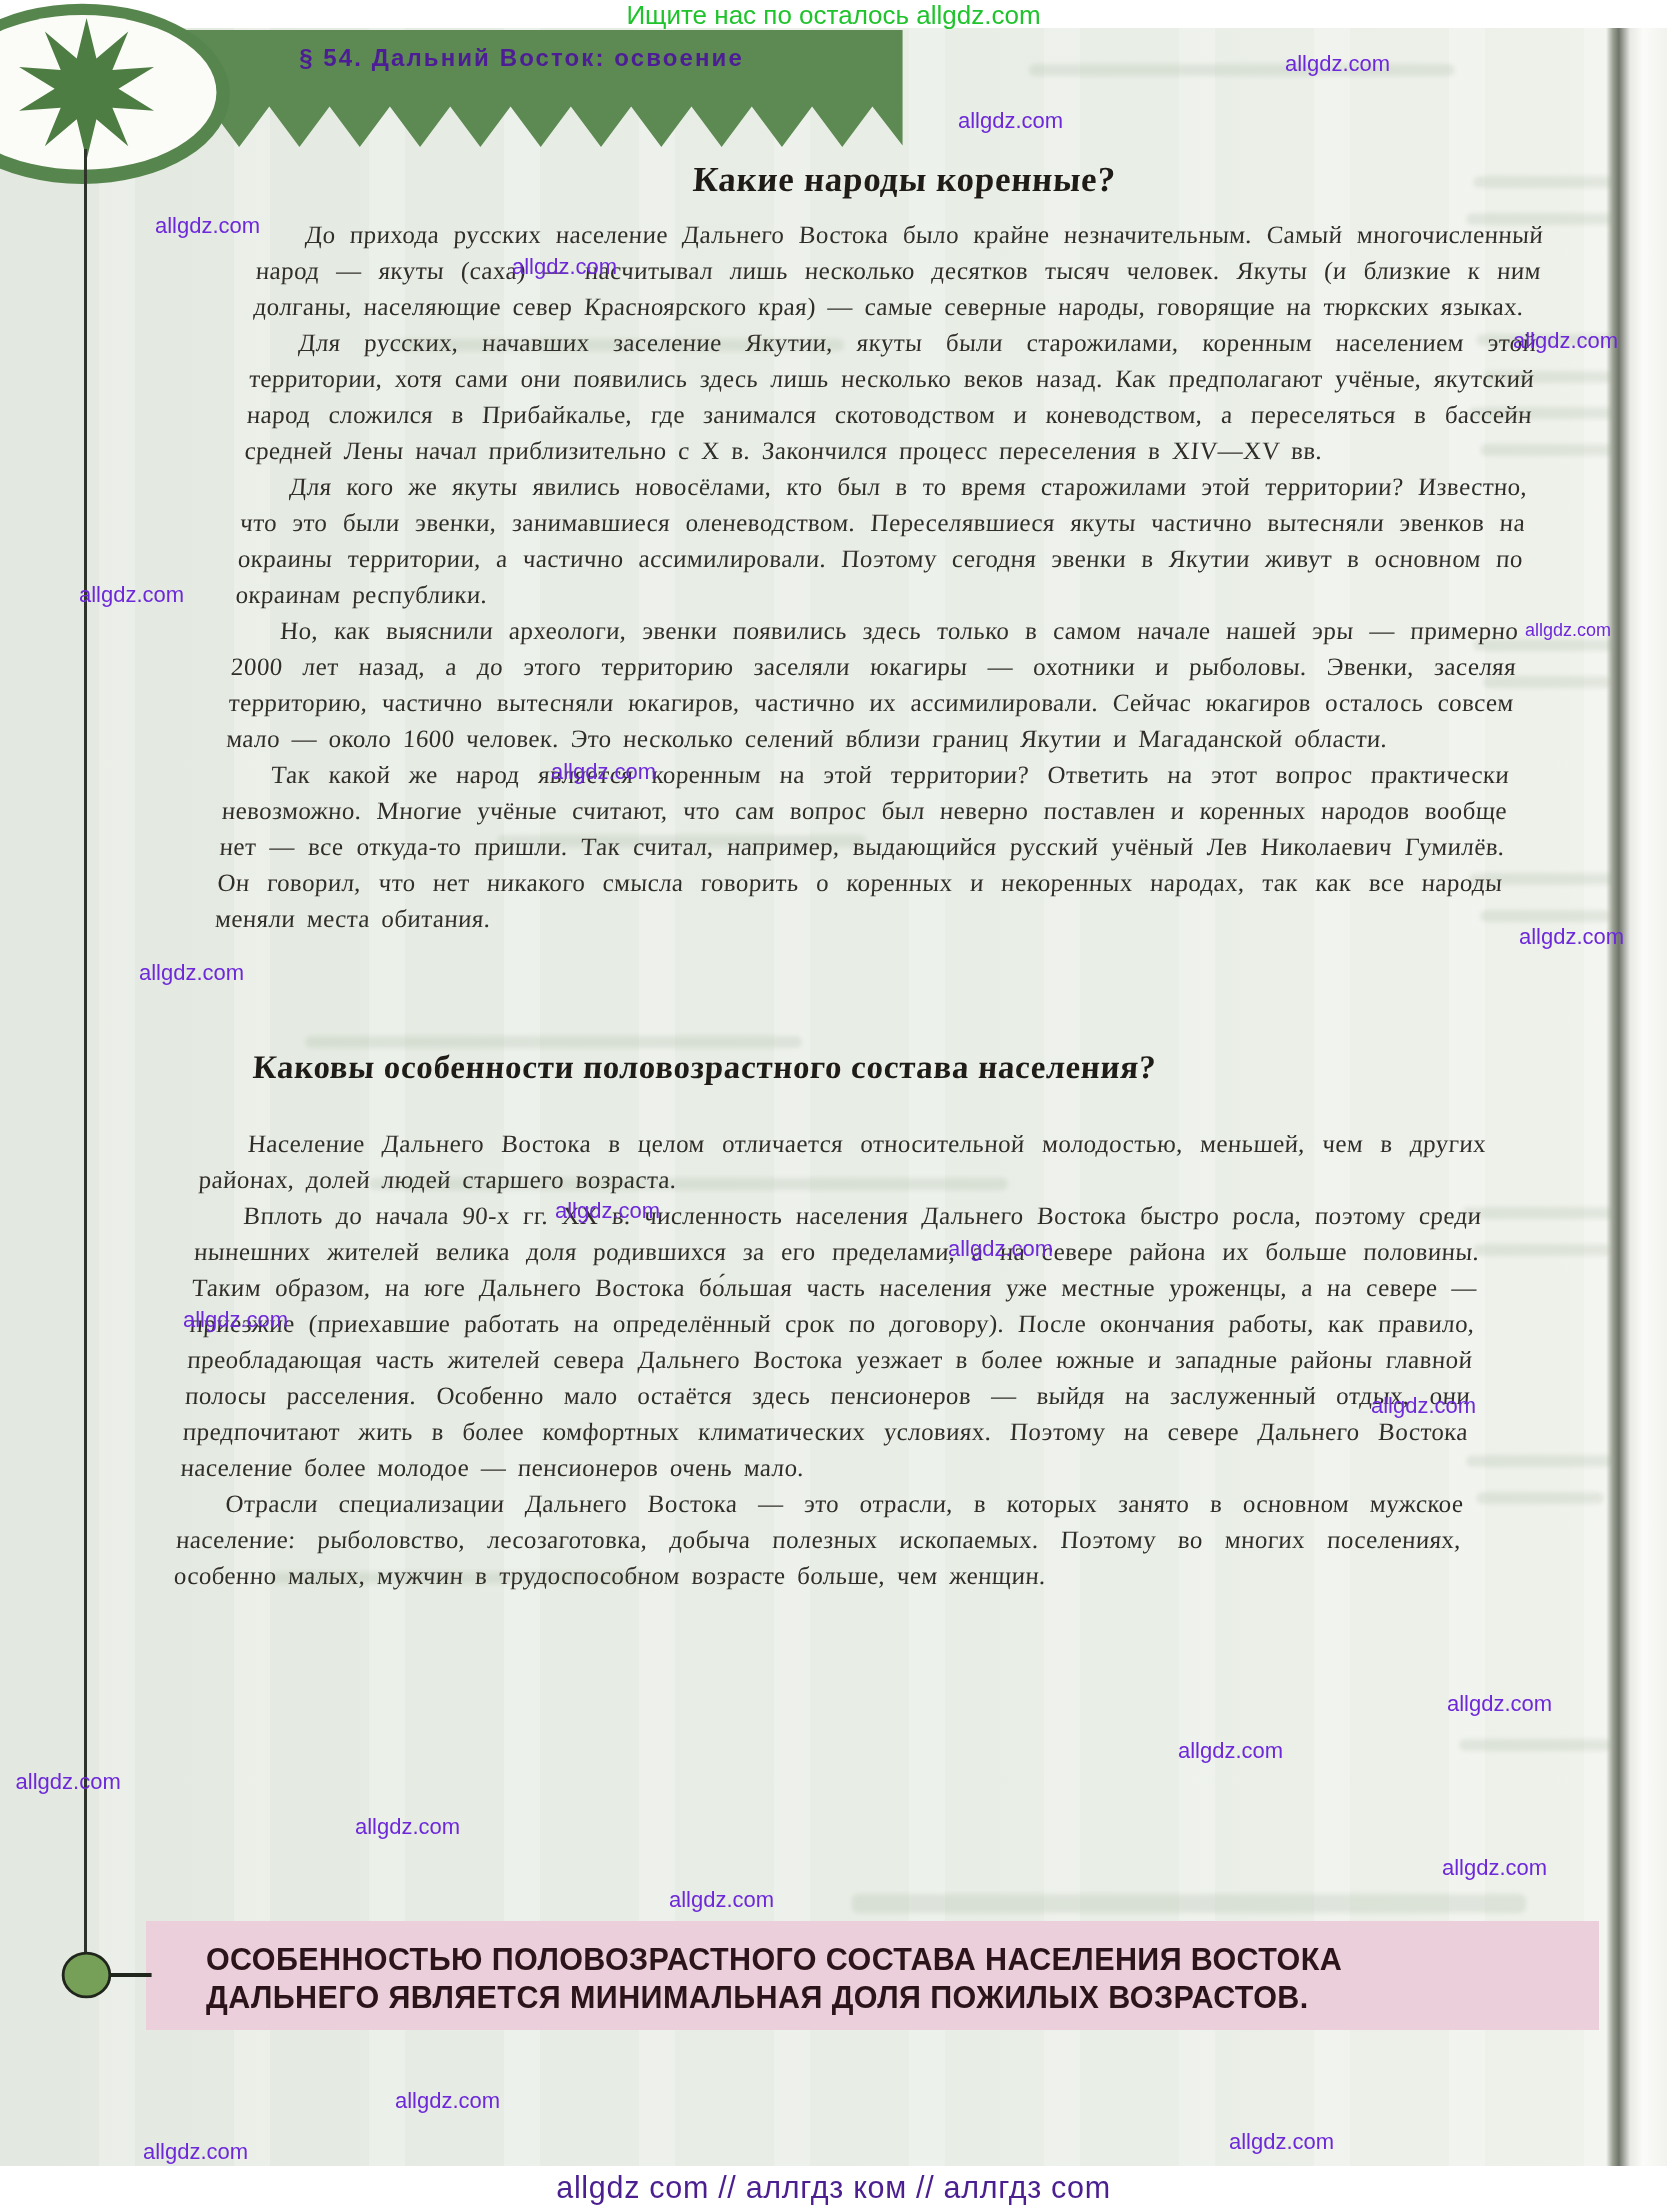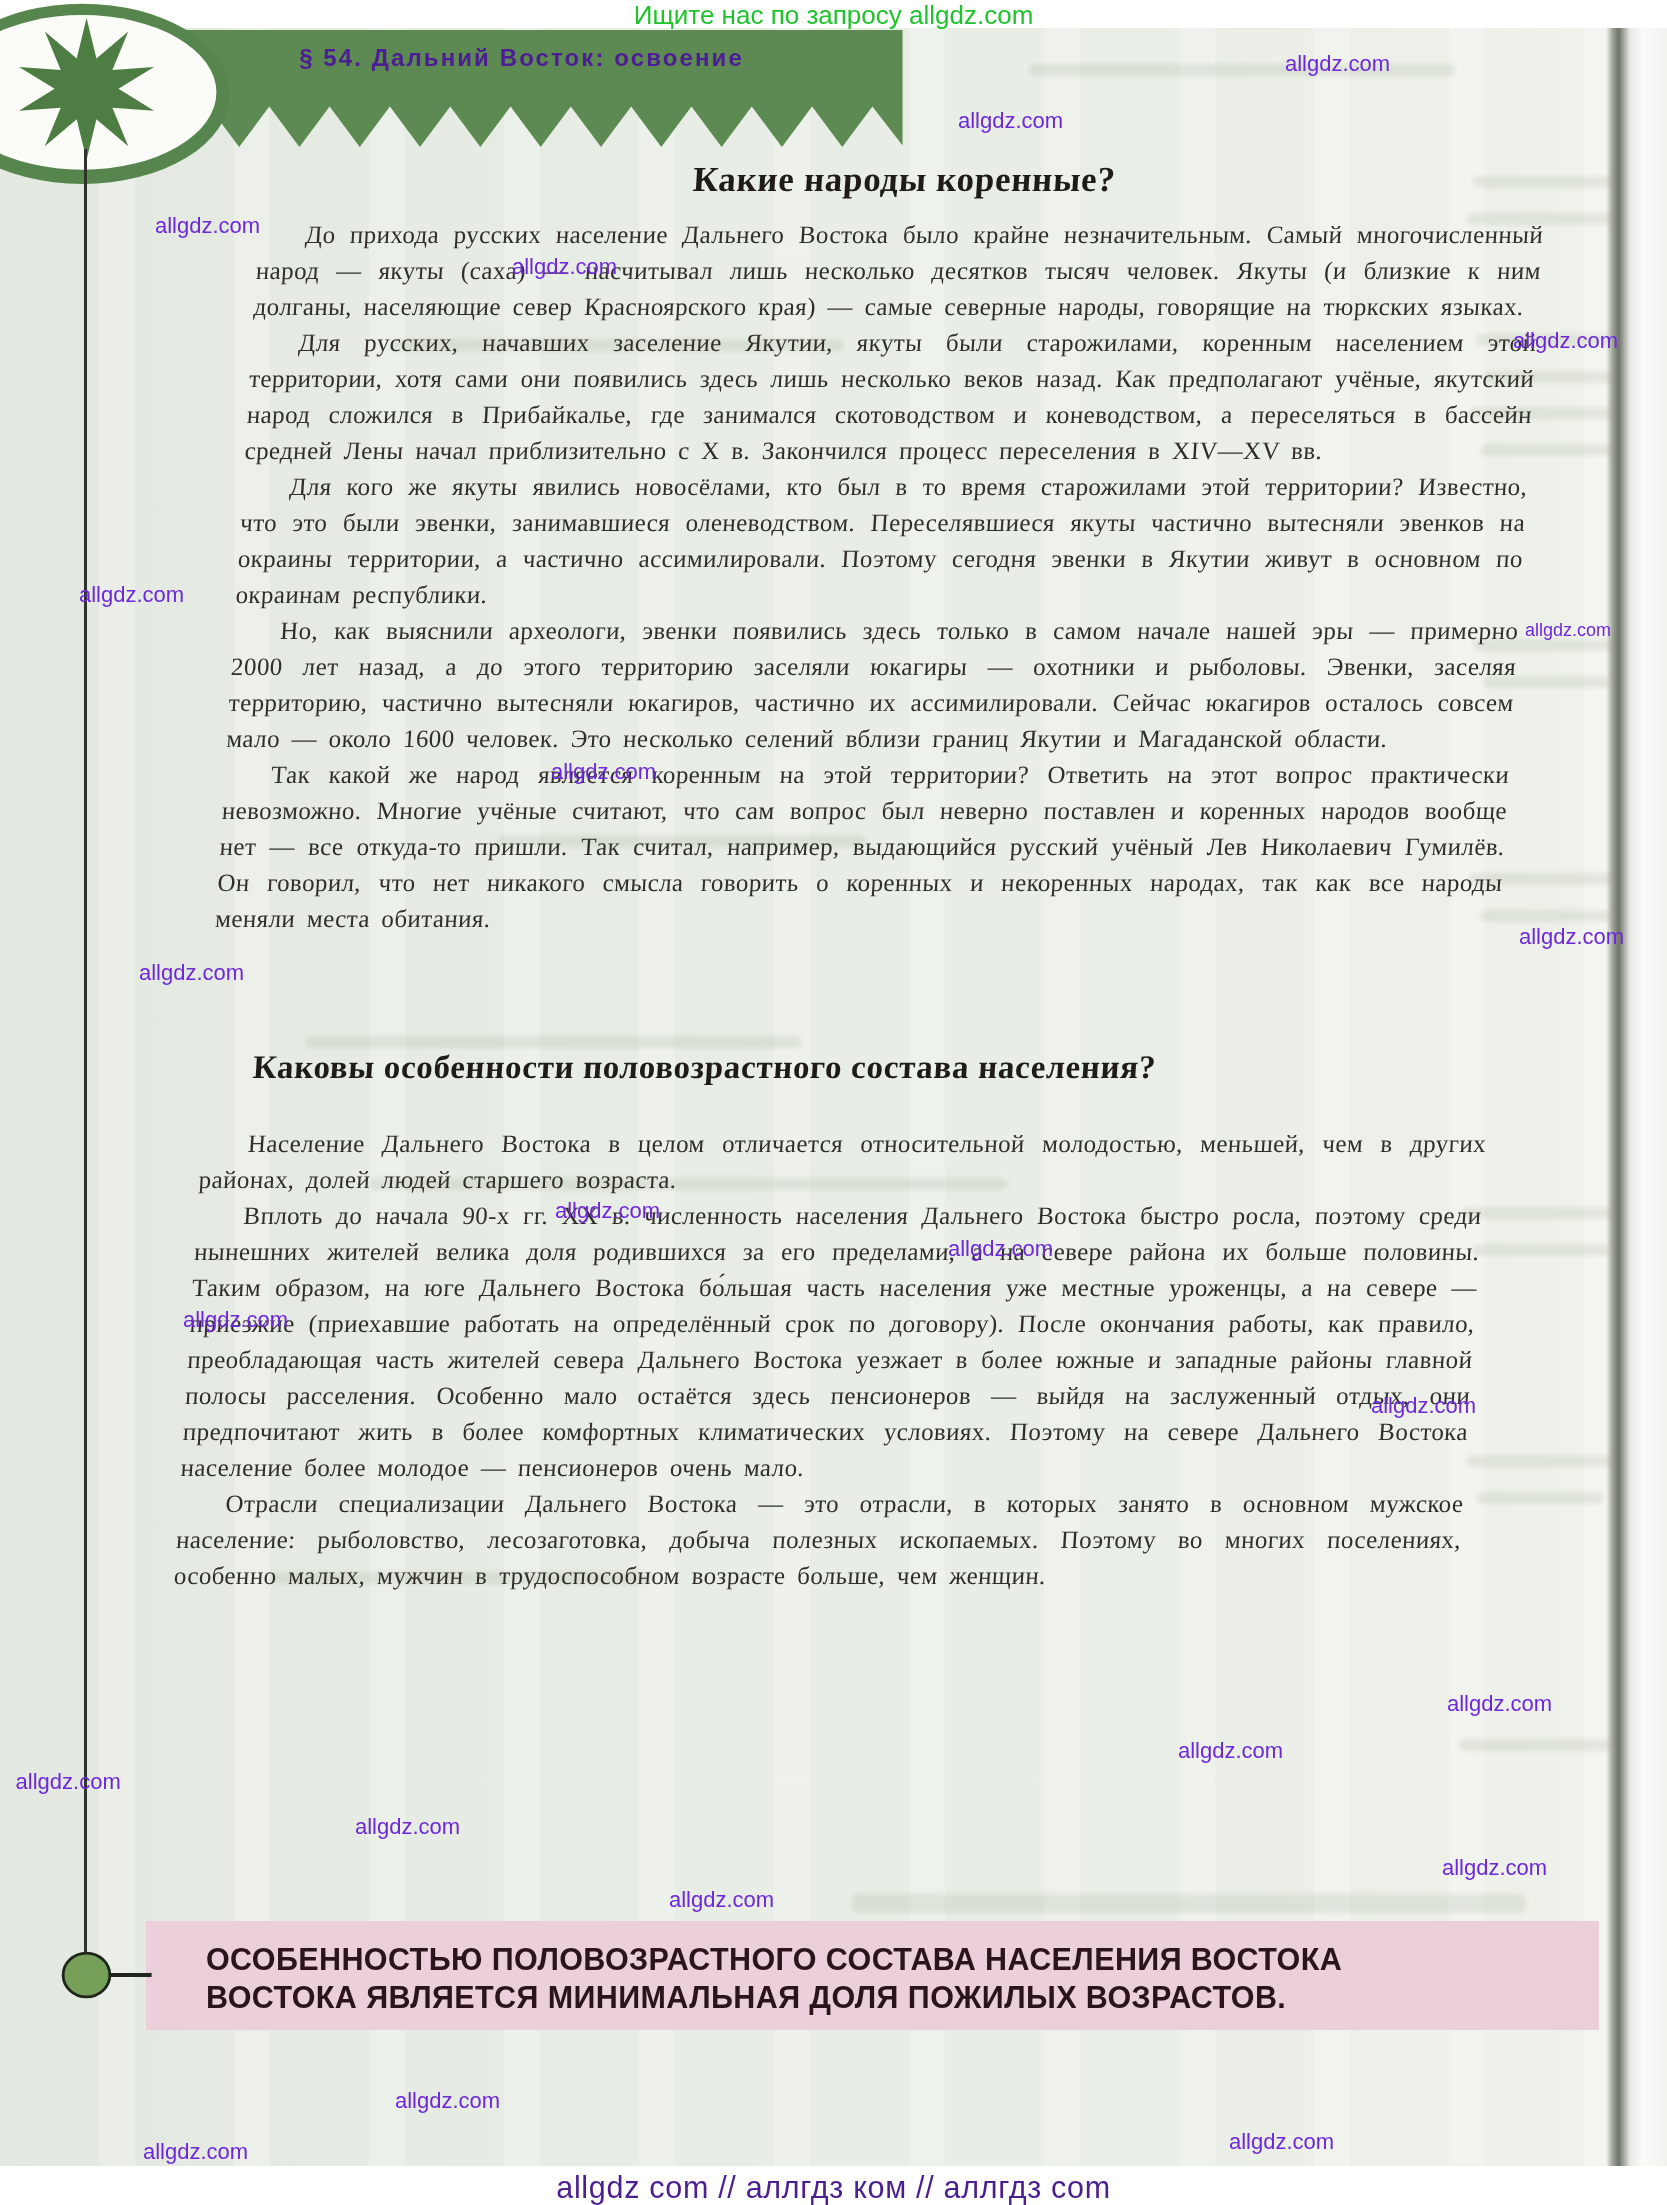--- a/index.html
+++ b/index.html
@@ -118,25 +118,25 @@
     <p>Но, как выяснили археологи, эвенки появились здесь только в самом начале нашей эры — примерно 2000 лет назад, а до этого территорию заселяли юкагиры — охотники и рыболовы. Эвенки, заселяя территорию, частично вытесняли юкагиров, частично их ассимилировали. Сейчас юкагиров осталось совсем мало — около 1600 человек. Это несколько селений вблизи границ Якутии и Магаданской области.</p>
     <p>Так какой же народ является коренным на этой территории? Ответить на этот вопрос практически невозможно. Многие учёные считают, что сам вопрос был неверно поставлен и коренных народов вообще нет — все откуда-то пришли. Так считал, например, выдающийся русский учёный Лев Николаевич Гумилёв. Он говорил, что нет никакого смысла говорить о коренных и некоренных народах, так как все народы меняли места обитания.</p>
     <h2>Каковы особенности половозрастного состава населения?</h2>
     <p>Население Дальнего Востока в целом отличается относительной молодостью, меньшей, чем в других районах, долей людей старшего возраста.</p>
     <p>Вплоть до начала 90-х гг. XX в. численность населения Дальнего Востока быстро росла, поэтому среди нынешних жителей велика доля родившихся за его пределами, а на севере района их больше половины. Таким образом, на юге Дальнего Востока бо́льшая часть населения уже местные уроженцы, а на севере — приезжие (приехавшие работать на определённый срок по договору). После окончания работы, как правило, преобладающая часть жителей севера Дальнего Востока уезжает в более южные и западные районы главной полосы расселения. Особенно мало остаётся здесь пенсионеров — выйдя на заслуженный отдых, они предпочитают жить в более комфортных климатических условиях. Поэтому на севере Дальнего Востока население более молодое — пенсионеров очень мало.</p>
     <p>Отрасли специализации Дальнего Востока — это отрасли, в которых занято в основном мужское население: рыболовство, лесозаготовка, добыча полезных ископаемых. Поэтому во многих поселениях, особенно малых, мужчин в трудоспособном возрасте больше, чем женщин.</p>
   </div>
 
   <div class="keybox">
     <div>ОСОБЕННОСТЬЮ ПОЛОВОЗРАСТНОГО СОСТАВА НАСЕЛЕНИЯ ВОСТОКА</div>
-    <div>ВОСТОКА ЯВЛЯЕТСЯ МИНИМАЛЬНАЯ ДОЛЯ ПОЖИЛЫХ ВОЗРАСТОВ.</div>
+    <div>ДАЛЬНЕГО ЯВЛЯЕТСЯ МИНИМАЛЬНАЯ ДОЛЯ ПОЖИЛЫХ ВОЗРАСТОВ.</div>
   </div>
 
 
-  <div class="wm-green">Ищите нас по запросу allgdz.com</div>
+  <div class="wm-green">Ищите нас по осталось allgdz.com</div>
 
   <span class="wm" style="left:1285px;top:51px;">allgdz.com</span>
   <span class="wm" style="left:958px;top:108px;">allgdz.com</span>
   <span class="wm" style="left:155px;top:213px;">allgdz.com</span>
   <span class="wm" style="left:512px;top:254px;">allgdz.com</span>
   <span class="wm" style="left:1513px;top:328px;">allgdz.com</span>
   <span class="wm" style="left:79px;top:582px;">allgdz.com</span>
   <span class="wm small" style="left:1525px;top:620px;">allgdz.com</span>
   <span class="wm" style="left:551px;top:759px;">allgdz.com</span>
   <span class="wm" style="left:1519px;top:924px;">allgdz.com</span>

